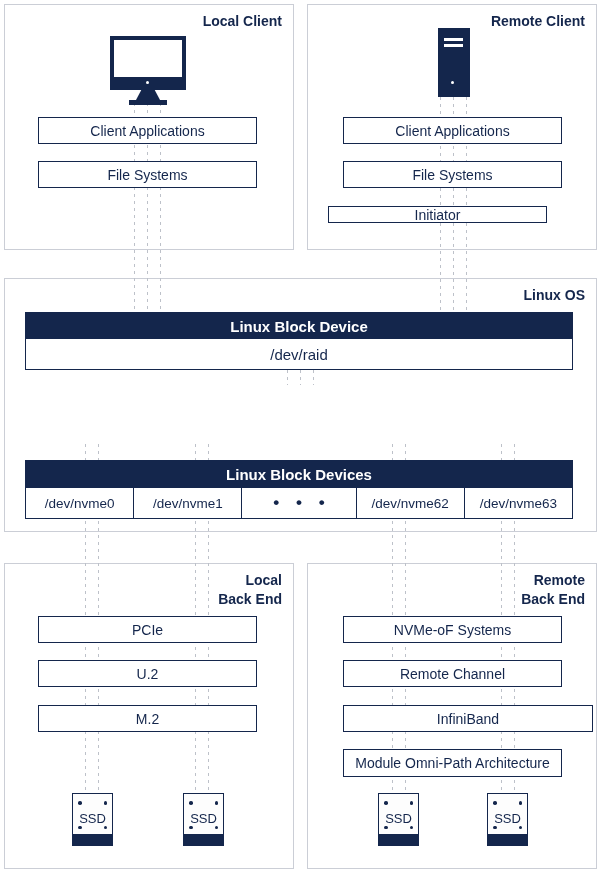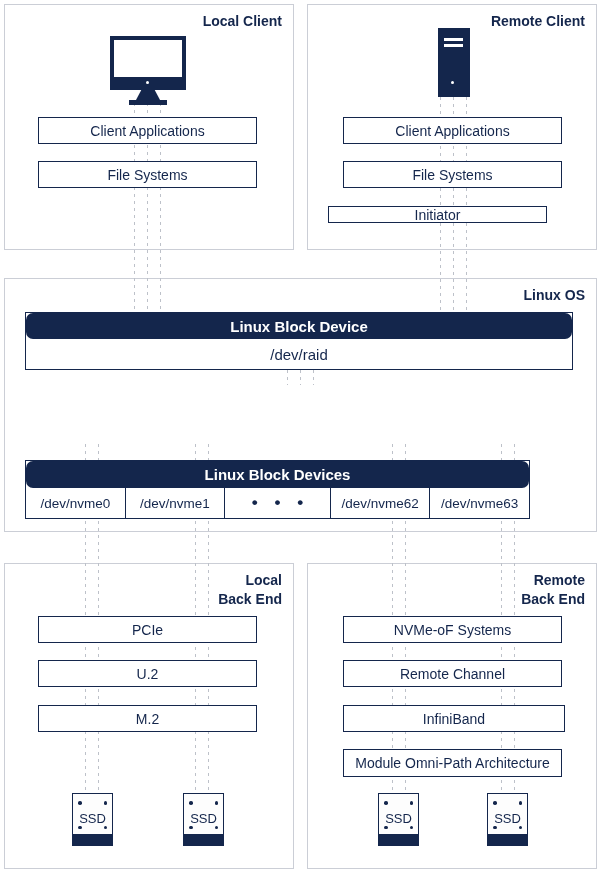--- a/index.html
+++ b/index.html
@@ -13,21 +13,21 @@
   .vdash{position:absolute;width:1px;z-index:1;
          background-image:repeating-linear-gradient(to bottom,#BDC1C9 0 3px,transparent 3px 7px);}
 
   .box{position:absolute;background:#fff;border:1.5px solid #14264C;box-sizing:border-box;
        display:flex;align-items:center;justify-content:center;color:#14264C;
        font-size:14px;z-index:2;}
 
   .stack{position:absolute;z-index:2;box-sizing:border-box;background:#fff;border:1px solid #14264C;}
   .stack.pink{border-color:#E8175D;}
   .stack .hdr{display:flex;align-items:center;justify-content:center;color:#fff;
-              font-weight:bold;font-size:15px;height:27px;background:#14264C;border-radius:7px;}
+              font-weight:bold;font-size:15px;height:27px;background:#14264C;}
   .stack.pink .hdr{background:#E8175D;}
   .stack .val{display:flex;align-items:center;justify-content:center;height:30px;
               color:#14264C;font-size:15px;background:#fff;}
   .stack.pink .val{color:#E8175D;}
   .cells{display:flex;height:30px;background:#fff;}
   .cell{flex:1;display:flex;align-items:center;justify-content:center;color:#14264C;
         font-size:13.5px;border-left:1px solid #14264C;}
   .cell:first-child{border-left:none;}
   .cell:nth-child(3){font-size:17px;font-weight:bold;letter-spacing:6px;padding-left:6px;}
 
@@ -117,38 +117,38 @@
   <div class="box" style="left:343px;top:117px;width:219px;height:27px">Client Applications</div>
   <div class="box" style="left:343px;top:161px;width:219px;height:27px">File Systems</div>
   <div class="box" style="left:328px;top:206px;width:219px;height:17px">Initiator</div>
 
   <div class="stack" style="left:25px;top:312px;width:548px">
     <div class="hdr" style="height:26px">Linux Block Device</div>
     <div class="val">/dev/raid</div>
   </div>
 
 
-  <div class="stack" style="left:25px;top:460px;width:505px">
+  <div class="stack" style="left:25px;top:460px;width:548px">
     <div class="hdr">Linux Block Devices</div>
     <div class="cells">
       <div class="cell">/dev/nvme0</div>
       <div class="cell">/dev/nvme1</div>
       <div class="cell">• • •</div>
       <div class="cell">/dev/nvme62</div>
       <div class="cell">/dev/nvme63</div>
     </div>
   </div>
 
   <div class="box" style="left:38px;top:616px;width:219px;height:27px">PCIe</div>
   <div class="box" style="left:38px;top:660px;width:219px;height:27px">U.2</div>
   <div class="box" style="left:38px;top:705px;width:219px;height:27px">M.2</div>
 
   <div class="box" style="left:343px;top:616px;width:219px;height:27px">NVMe-oF Systems</div>
   <div class="box" style="left:343px;top:660px;width:219px;height:27px">Remote Channel</div>
-  <div class="box" style="left:343px;top:705px;width:222px;height:27px">InfiniBand</div>
+  <div class="box" style="left:343px;top:705px;width:250px;height:27px">InfiniBand</div>
   <div class="box" style="left:343px;top:749px;width:219px;height:28px">Module Omni-Path Architecture</div>
 
   <div class="ssd" style="left:72px;top:793px">
     <div class="ssd-dot tl"></div>
     <div class="ssd-dot tr"></div>
     <div class="ssd-dot bl"></div>
     <div class="ssd-dot br"></div>
     <div class="ssd-label">SSD</div>
     <div class="ssd-strip"></div>
   </div>

